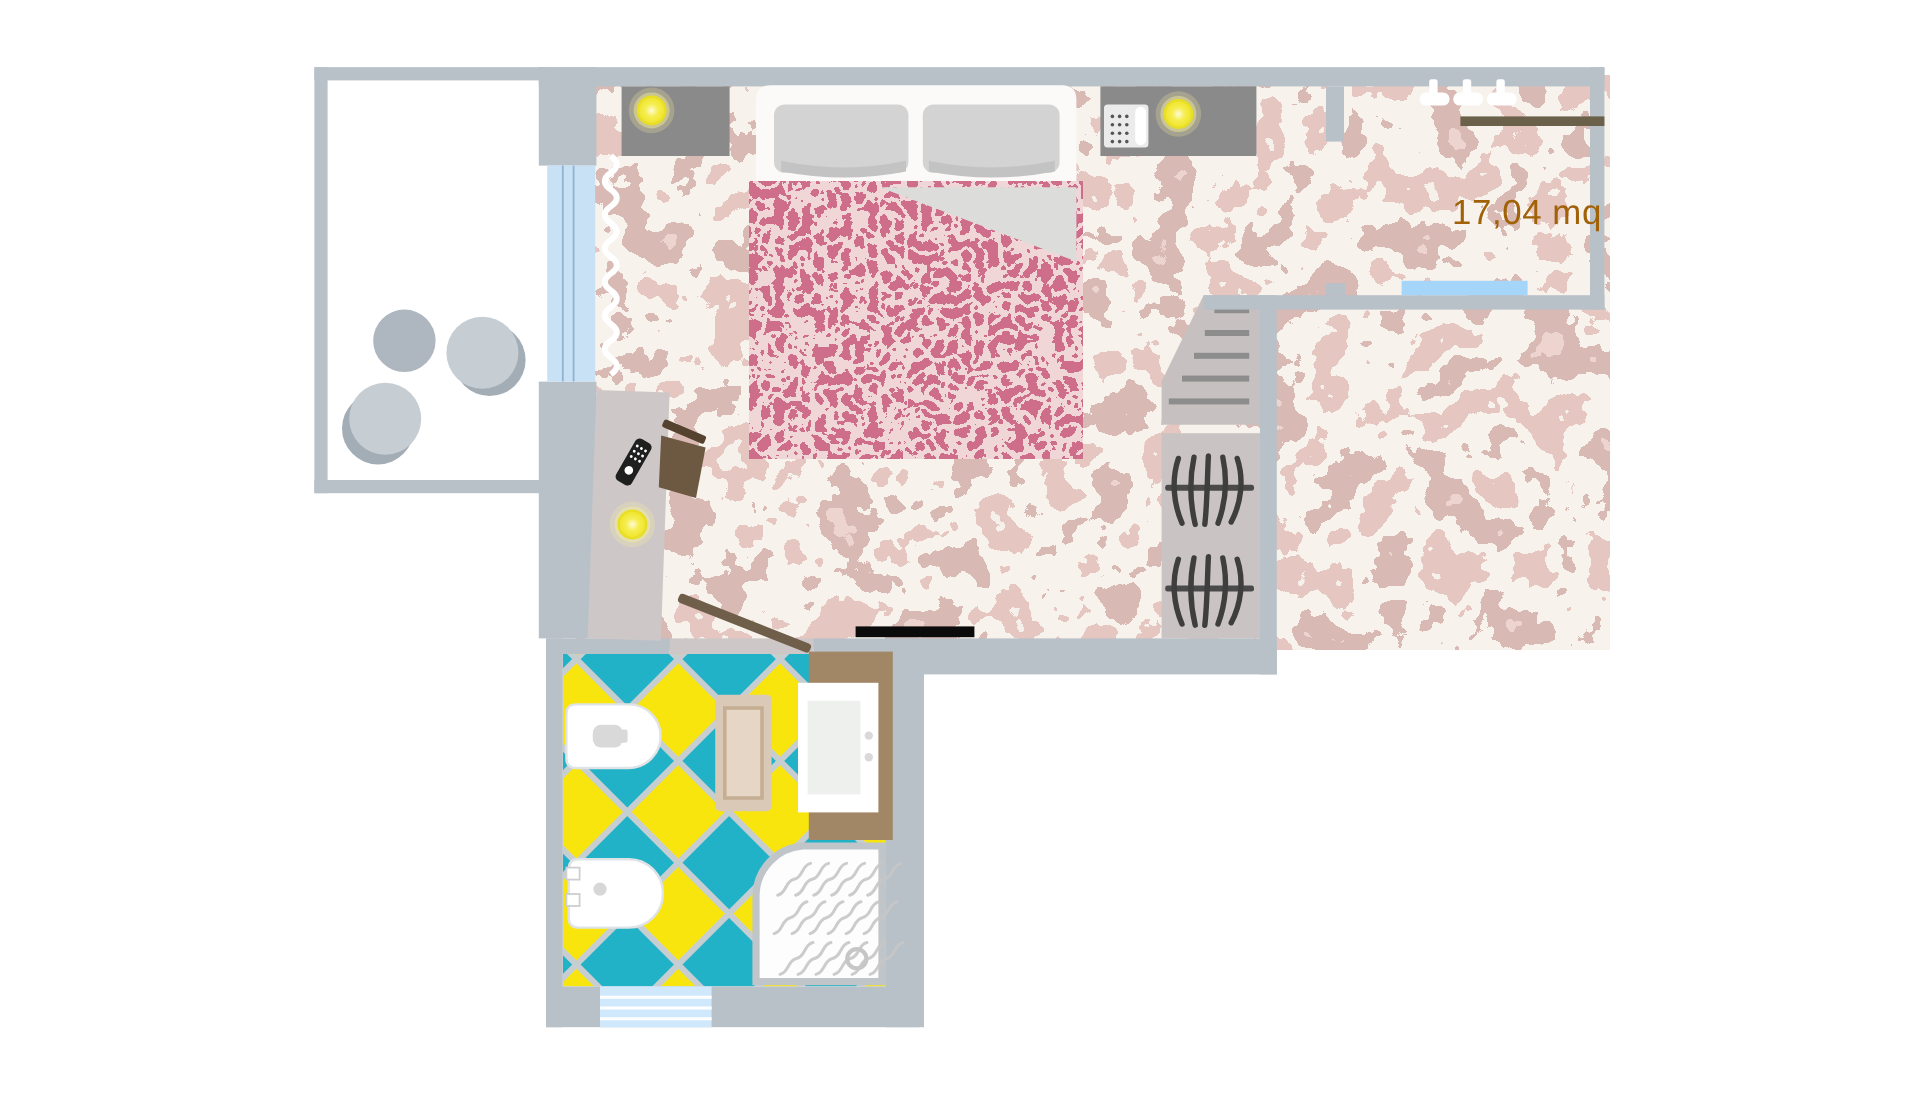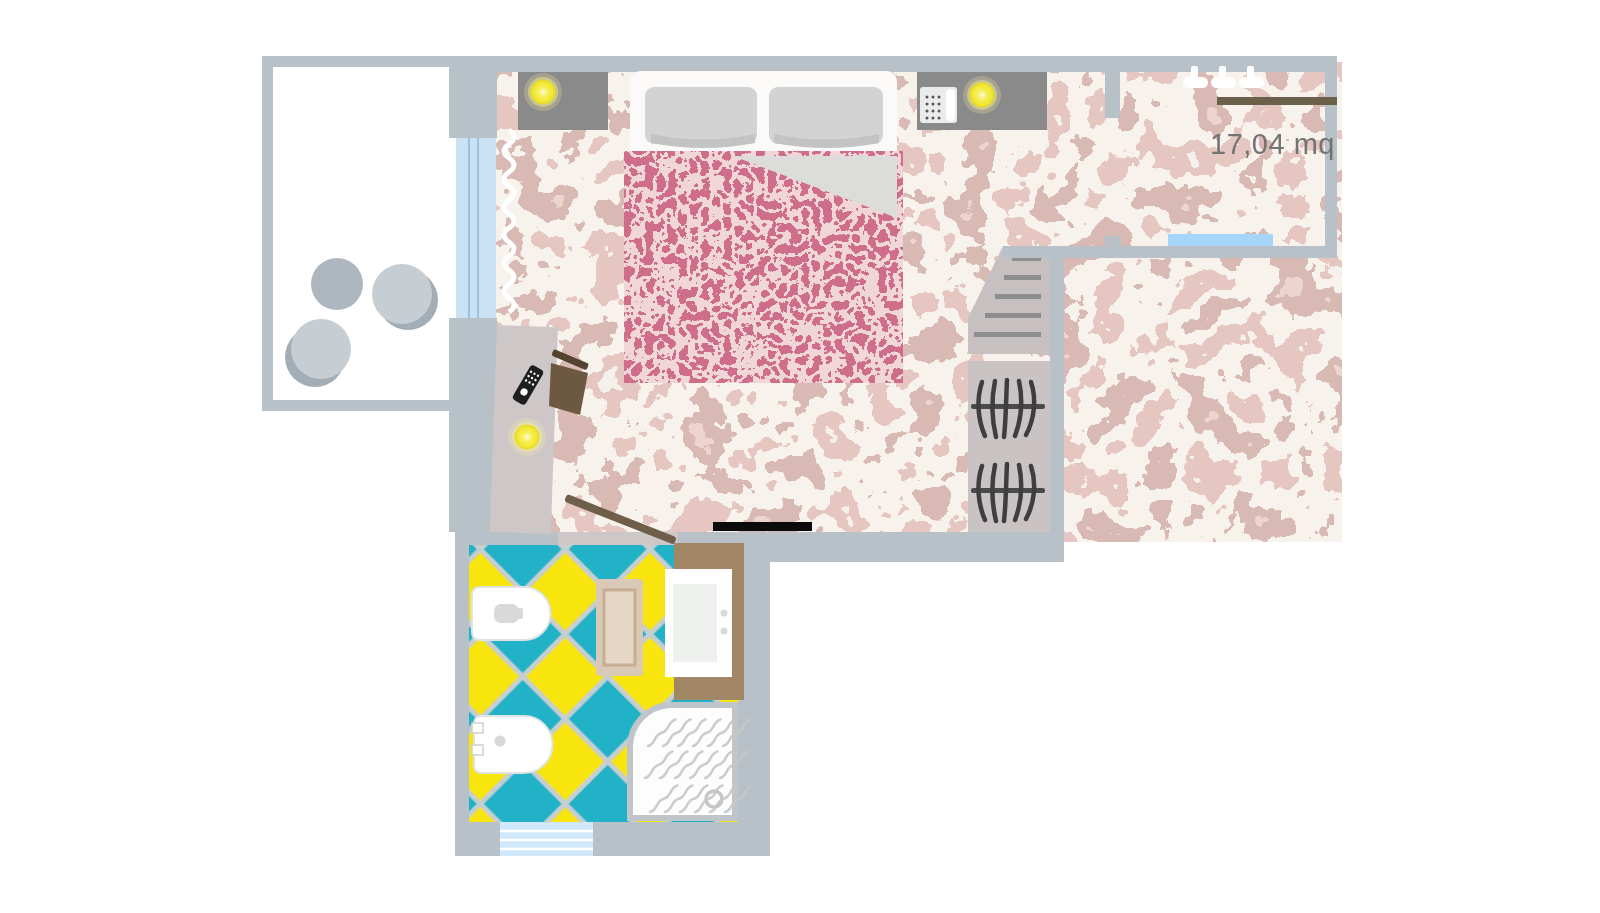--- a/index.html
+++ b/index.html
@@ -1,19 +1,19 @@
 <!DOCTYPE html>
 <html><head>
 <meta charset="utf-8">
 <style>
   html,body{margin:0;padding:0;background:#ffffff;}
   #stage{position:relative;width:1600px;height:913px;background:#fff;overflow:hidden;
          font-family:"Liberation Sans", sans-serif;}
   #plan-svg{position:absolute;left:0;top:0;}
-  #area-label{position:absolute;left:1210px;top:128px;font-size:29px;color:#737373;
+  #area-label{position:absolute;left:1210px;top:162px;font-size:29px;color:#a16207;
               letter-spacing:0.5px;white-space:nowrap;}
 </style>
 </head>
 <body>
 
 <div id="stage">
 <svg id="plan-svg" width="1600" height="913" viewBox="0 0 1600 913">
   <defs>
     <filter id="marbleF" x="-2%" y="-2%" width="104%" height="104%">
       <feTurbulence type="fractalNoise" baseFrequency="0.022" numOctaves="4" seed="8"></feTurbulence>

